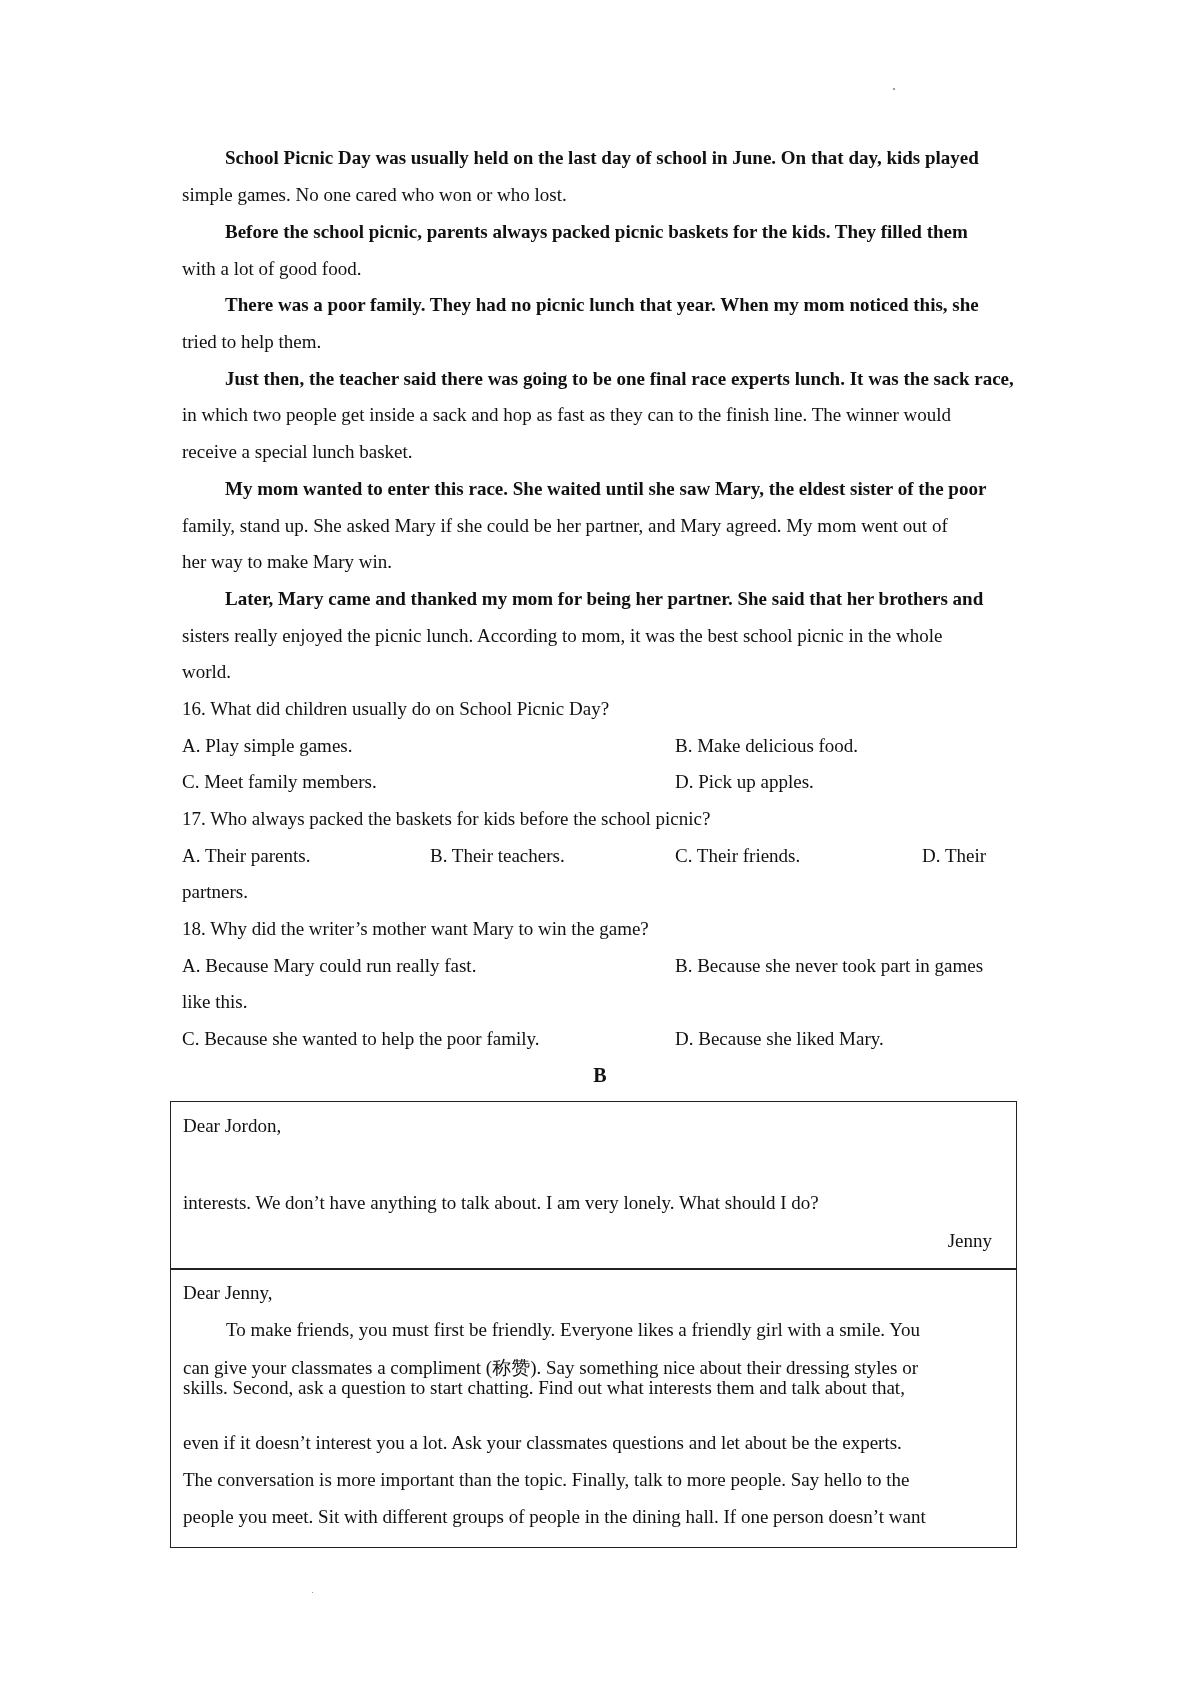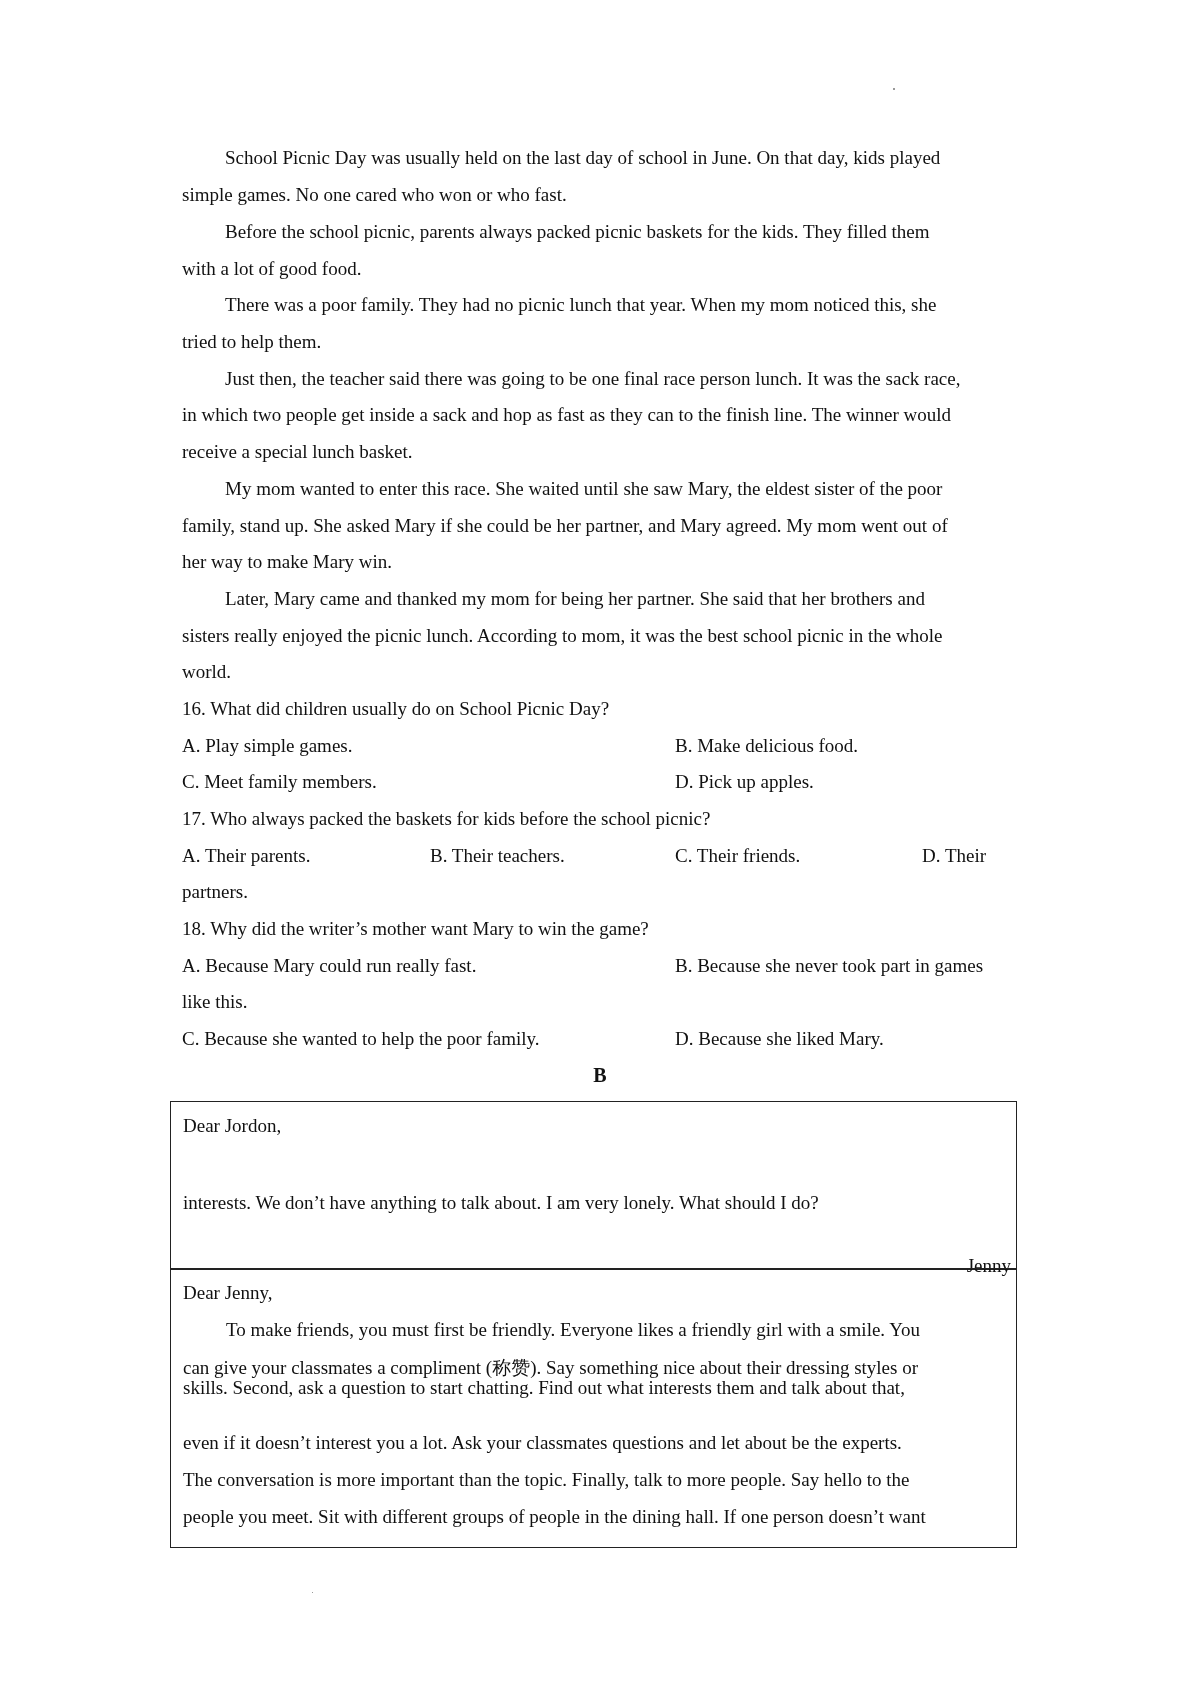--- a/index.html
+++ b/index.html
@@ -4,43 +4,43 @@
 <style>
   html, body { margin: 0; padding: 0; background: #ffffff; }
   body {
     width: 1200px; height: 1698px; position: relative; overflow: hidden;
     font-family: "Liberation Serif", "DejaVu Serif", serif;
     color: #111111; font-size: 19px;
   }
   .page { position: absolute; left: 0; top: 0; width: 1200px; height: 1698px; }
   .dot { position: absolute; width: 2px; height: 2px; background: #999; }
   .line { position: absolute; left: 182px; width: 850px; white-space: nowrap; line-height: 22px; }
-  .indent { left: 225px; }
+  .indent { left: 225px; font-weight: bold; }
   .col2 { left: 675px; }
   .q17b { left: 430px; }
   .q17d { left: 922px; }
   .center-title { position: absolute; left: 0; width: 1200px; text-align: center; font-weight: bold; font-size: 20px; }
   .letterbox { position: absolute; left: 170px; width: 845px; border: 1.5px solid #222; }
   .box-line { position: absolute; white-space: nowrap; line-height: 22px; }
-  .sign { position: absolute; right: 5px; margin-top: 25px; }
+  .sign { position: absolute; right: 24px; }
 </style>
 </head>
 <body>
 
 <div class="page">
   <div class="dot" style="left:893px;top:88px;"></div>
 
   <div>
     <div class="line indent" style="top:147px">School Picnic Day was usually held on the last day of school in June. On that day, kids played</div>
-    <div class="line" style="top:184px">simple games. No one cared who won or who fast.</div>
+    <div class="line" style="top:184px">simple games. No one cared who won or who lost.</div>
     <div class="line indent" style="top:221px">Before the school picnic, parents always packed picnic baskets for the kids. They filled them</div>
     <div class="line" style="top:258px">with a lot of good food.</div>
     <div class="line indent" style="top:294px">There was a poor family. They had no picnic lunch that year. When my mom noticed this, she</div>
     <div class="line" style="top:331px">tried to help them.</div>
-    <div class="line indent" style="top:368px">Just then, the teacher said there was going to be one final race person lunch. It was the sack race,</div>
+    <div class="line indent" style="top:368px">Just then, the teacher said there was going to be one final race experts lunch. It was the sack race,</div>
     <div class="line" style="top:404px">in which two people get inside a sack and hop as fast as they can to the finish line. The winner would</div>
     <div class="line" style="top:441px">receive a special lunch basket.</div>
     <div class="line indent" style="top:478px">My mom wanted to enter this race. She waited until she saw Mary, the eldest sister of the poor</div>
     <div class="line" style="top:515px">family, stand up. She asked Mary if she could be her partner, and Mary agreed. My mom went out of</div>
     <div class="line" style="top:551px">her way to make Mary win.</div>
     <div class="line indent" style="top:588px">Later, Mary came and thanked my mom for being her partner. She said that her brothers and</div>
     <div class="line" style="top:625px">sisters really enjoyed the picnic lunch. According to mom, it was the best school picnic in the whole</div>
     <div class="line" style="top:661px">world.</div>
   </div>
 

